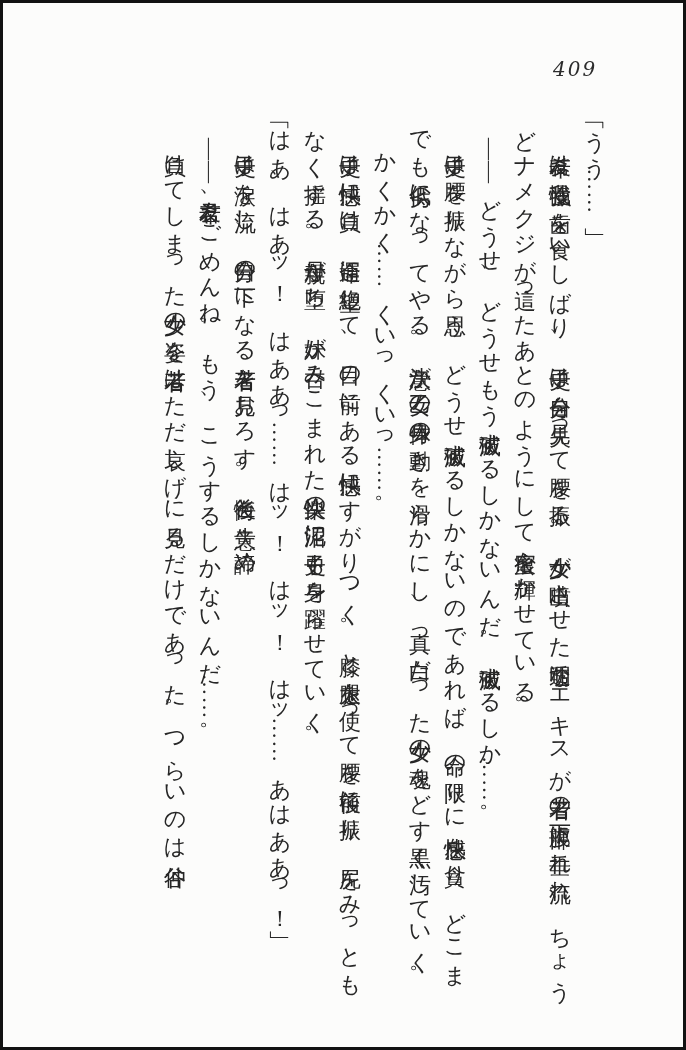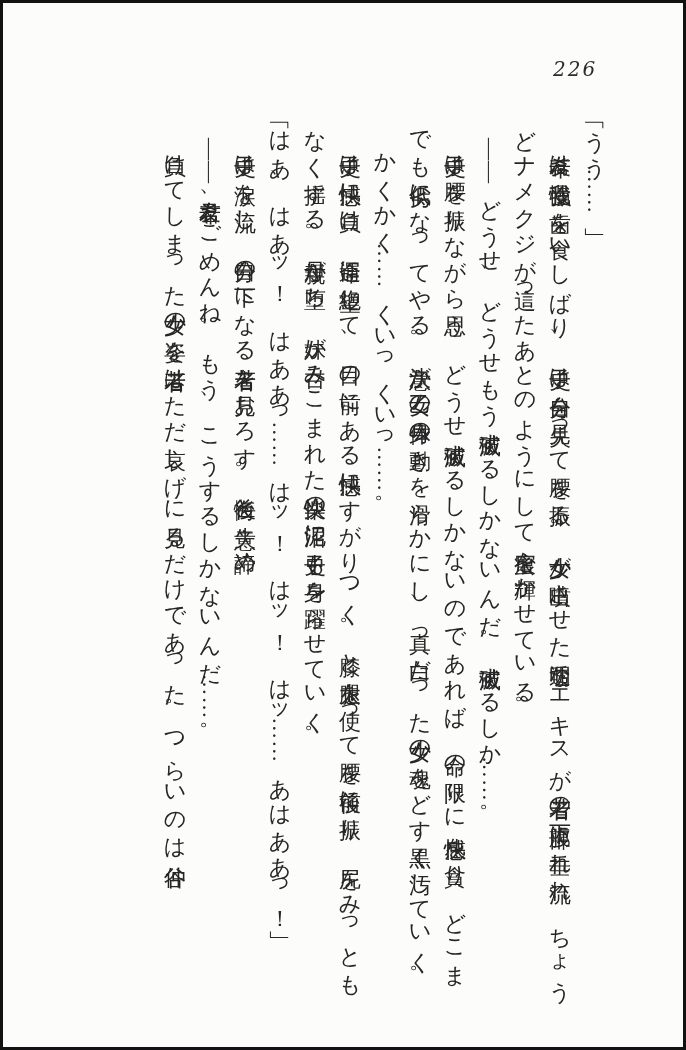--- a/index.html
+++ b/index.html
@@ -47,21 +47,21 @@
     padding: 0;
   }
   .text-block p.indent {
     text-indent: 23px;
   }
 </style>
 </head>
 <body>
 
 <div class="page">
-  <div class="page-number">226</div>
+  <div class="page-number">409</div>
   <div class="text-block">
       <p class="">「うう……」</p>
       <p class="indent">友希は我慢強く歯を食いしばり、史子は自分を見失って腰を振る。少女が噴出させた透明なエキスが若者の下腹部に垂れ流れ、ちょうどナメクジが這ったあとのようにして蜜痕を輝かせている。</p>
       <p class="indent">——どうせ、どうせもう破滅するしかないんだ。破滅するしか……。</p>
       <p class="indent">史子は腰を振りながら思う。どうせ破滅するしかないのであれば、命の限りに快感を貪り、どこまでも低劣になってやる。決意が乙女の身体の動きを滑らかにし、真っ白だった少女の魂をどす黒く汚していく。</p>
       <p class="indent">かくかく……くいっくいっ……。</p>
       <p class="indent">史子は快感に負け、運命に絶望して、目の前にある快感にすがりつく。膝と太腿を使って腰を前後に振り、尻をみっともなく揺する。母親が堕ち、妹が呑みこまれた快楽の泥沼に史子も身を躍らせていく。</p>
       <p class="">「はあ、はあッ！　はああっ……はッ！　はッ！　はッ……あはああっ！」</p>
       <p class="indent">史子は涙を流し、自分の下になる若者を見おろす。後悔と失意、諦め。</p>
       <p class="indent">——友希君、ごめんね。もう、こうするしかないんだ……。</p>

